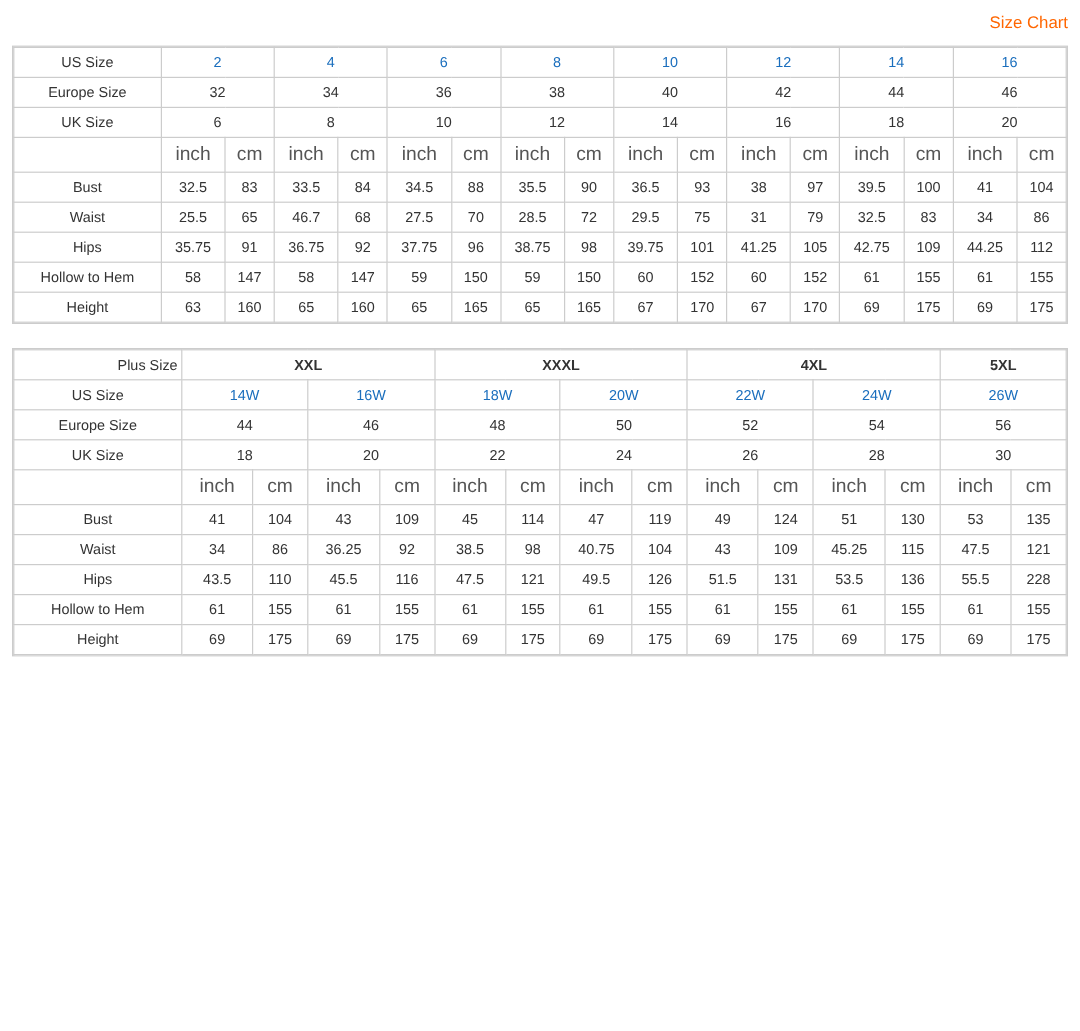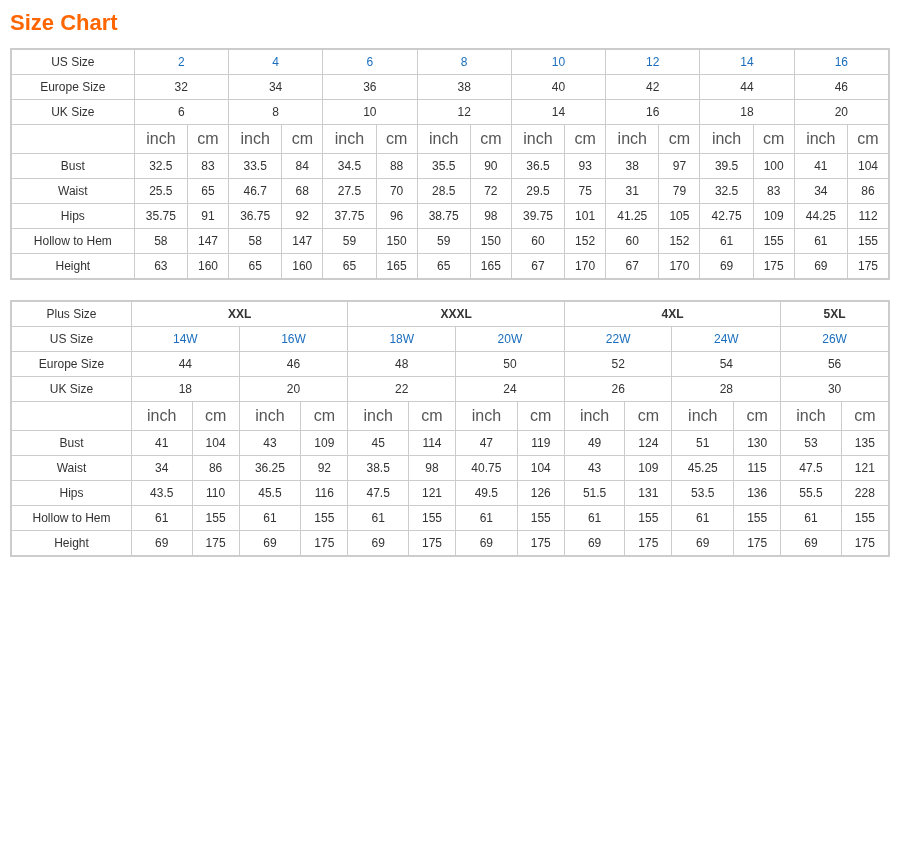--- a/index.html
+++ b/index.html
@@ -3,24 +3,24 @@
   <meta charset="utf-8">
   <style>
     * { box-sizing: border-box; margin: 0; padding: 0; }
     body {
       font-family: Arial, sans-serif;
       background: #fff;
       padding: 10px;
       font-size: 12px;
     }
     .page-title {
-      text-align: left;
+      text-align: right;
       color: #ff6600;
-      font-size: 22px;
-      font-weight: bold;
+      font-size: 14px;
+      font-weight: normal;
       margin-bottom: 12px;
     }
     .table-wrapper {
       margin-bottom: 20px;
       border: 1px solid #ccc;
     }
     table {
       width: 100%;
       border-collapse: collapse;
     }
@@ -215,21 +215,21 @@
       </tr>
     </tbody>
   </table>
 </div>
 
 <div class="table-wrapper">
   <table>
     <tbody>
 
       <tr>
-        <td class="row-header" style="width:120px;">Plus Size</td>
+        <td class="row-header" style="width:140px;text-align:right;">Plus Size</td>
         <td colspan="4" class="size-group">XXL</td>
         <td colspan="4" class="size-group">XXXL</td>
         <td colspan="4" class="size-group">4XL</td>
         <td colspan="2" class="size-group">5XL</td>
       </tr>
 
       <tr>
         <td class="row-header">US Size</td>
         <td colspan="2" class="blue-val">14W</td>
         <td colspan="2" class="blue-val">16W</td>

